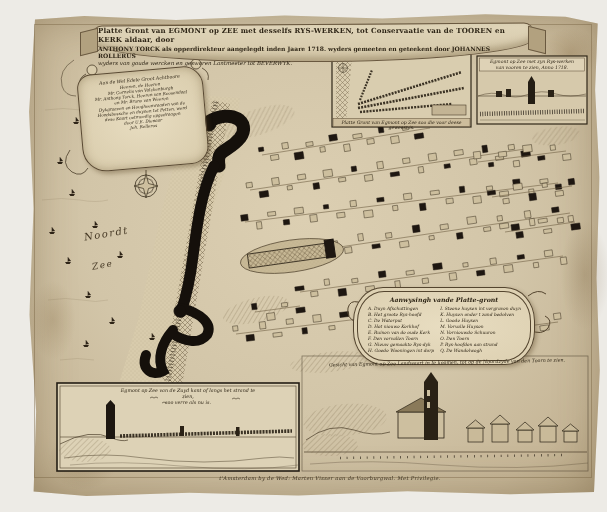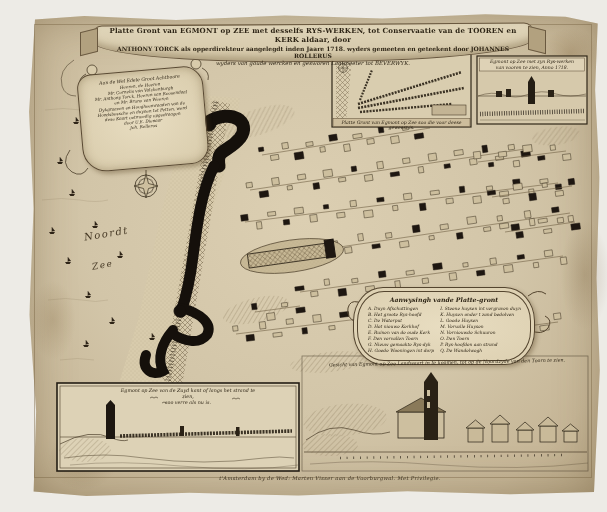--- a/index.html
+++ b/index.html
@@ -13,21 +13,21 @@
     clip-path:polygon(1.4% .9%, 10% .2%, 26% 1.1%, 45% .3%, 62% 1%, 80% .2%, 94% .8%, 99.6% 2.2%,
       99.1% 16%, 99.8% 34%, 99.2% 55%, 99.7% 74%, 99% 90%, 98.6% 99.2%, 84% 99.6%, 66% 98.9%,
       47% 99.7%, 28% 99%, 10% 99.6%, .8% 98.6%, 1.3% 82%, .2% 62%, 1% 40%, .3% 20%);}
   .platemark{left:34px;top:24px;width:556px;height:452px;border:1px solid rgba(120,100,66,.45);}
   .stain{border-radius:50%;pointer-events:none;}
   .ribbon{left:92px;top:24px;width:440px;height:36px;background:linear-gradient(#e0d5b9,#d3c6a7);
     border:1px solid #6a5940;border-radius:10px 10px 46% 46% / 10px 10px 22px 22px;
     box-shadow:inset 0 -4px 6px rgba(110,90,55,.35);transform:rotate(-.4deg);}
   .ribbon-end{width:16px;height:22px;background:#b2a17f;border:1px solid #6a5940;}
   .t{color:#2e2516;line-height:1.25;}
-  .title-block{left:98px;top:27px;width:430px;text-align:center;}
+  .title-block{left:98px;top:27px;width:430px;text-align:left;}
   .title1{font-size:7px;font-weight:bold;letter-spacing:.2px;}
   .title2{font-size:6px;font-weight:bold;}
   .title3{font-size:5.5px;font-style:italic;}
   .cartouche{left:80px;top:70px;width:126px;height:98px;background:radial-gradient(#e8ddc1,#d8cbab);
     border:1px solid #5a4a33;border-radius:14px 20px 18px 24px;transform:rotate(-5deg);
     box-shadow:2px 3px 4px rgba(80,60,30,.35), inset 0 0 10px rgba(110,90,55,.4);
     padding:6px 8px;box-sizing:border-box;text-align:center;}
   .ded-head{font-size:4.6px;font-style:italic;}
   .ded-line{font-size:4.2px;line-height:5.2px;font-style:italic;}
   .sea-label{font-style:italic;color:#45382400;color:#473a26;letter-spacing:1.5px;transform:rotate(-9deg);}

